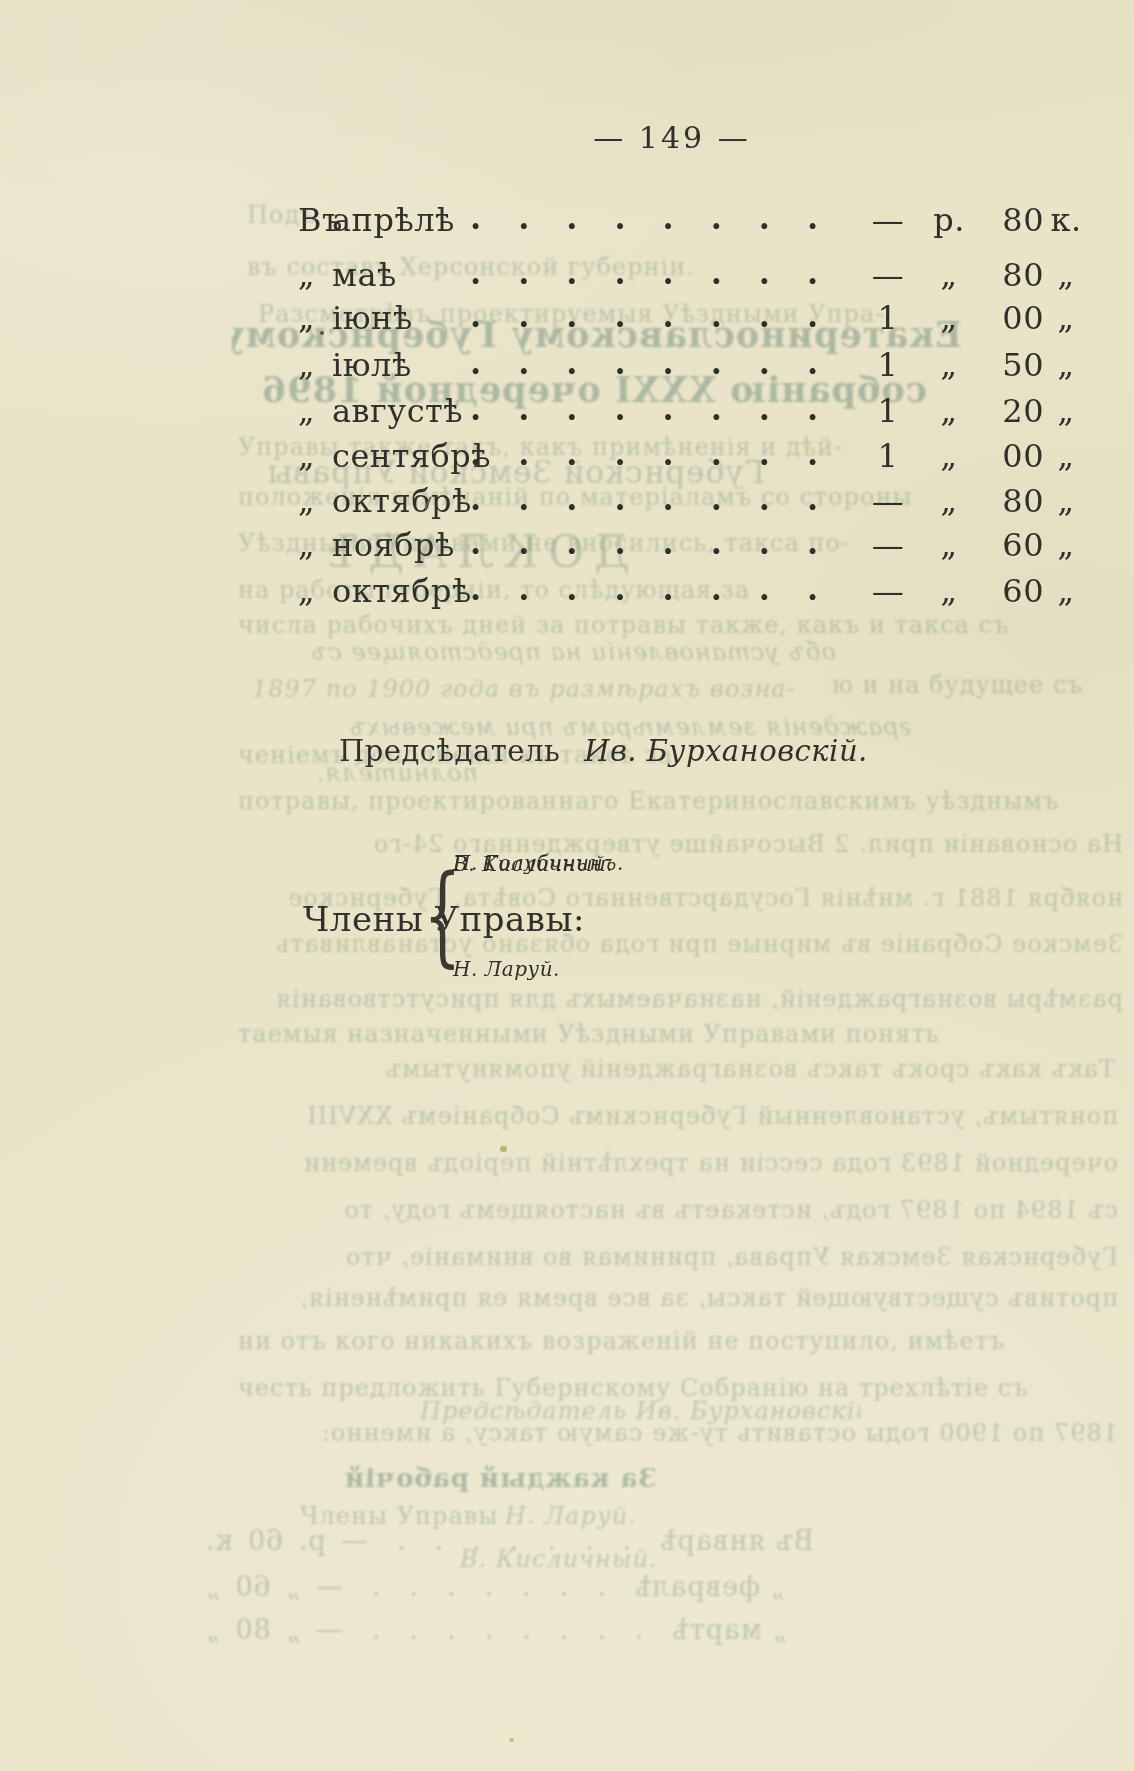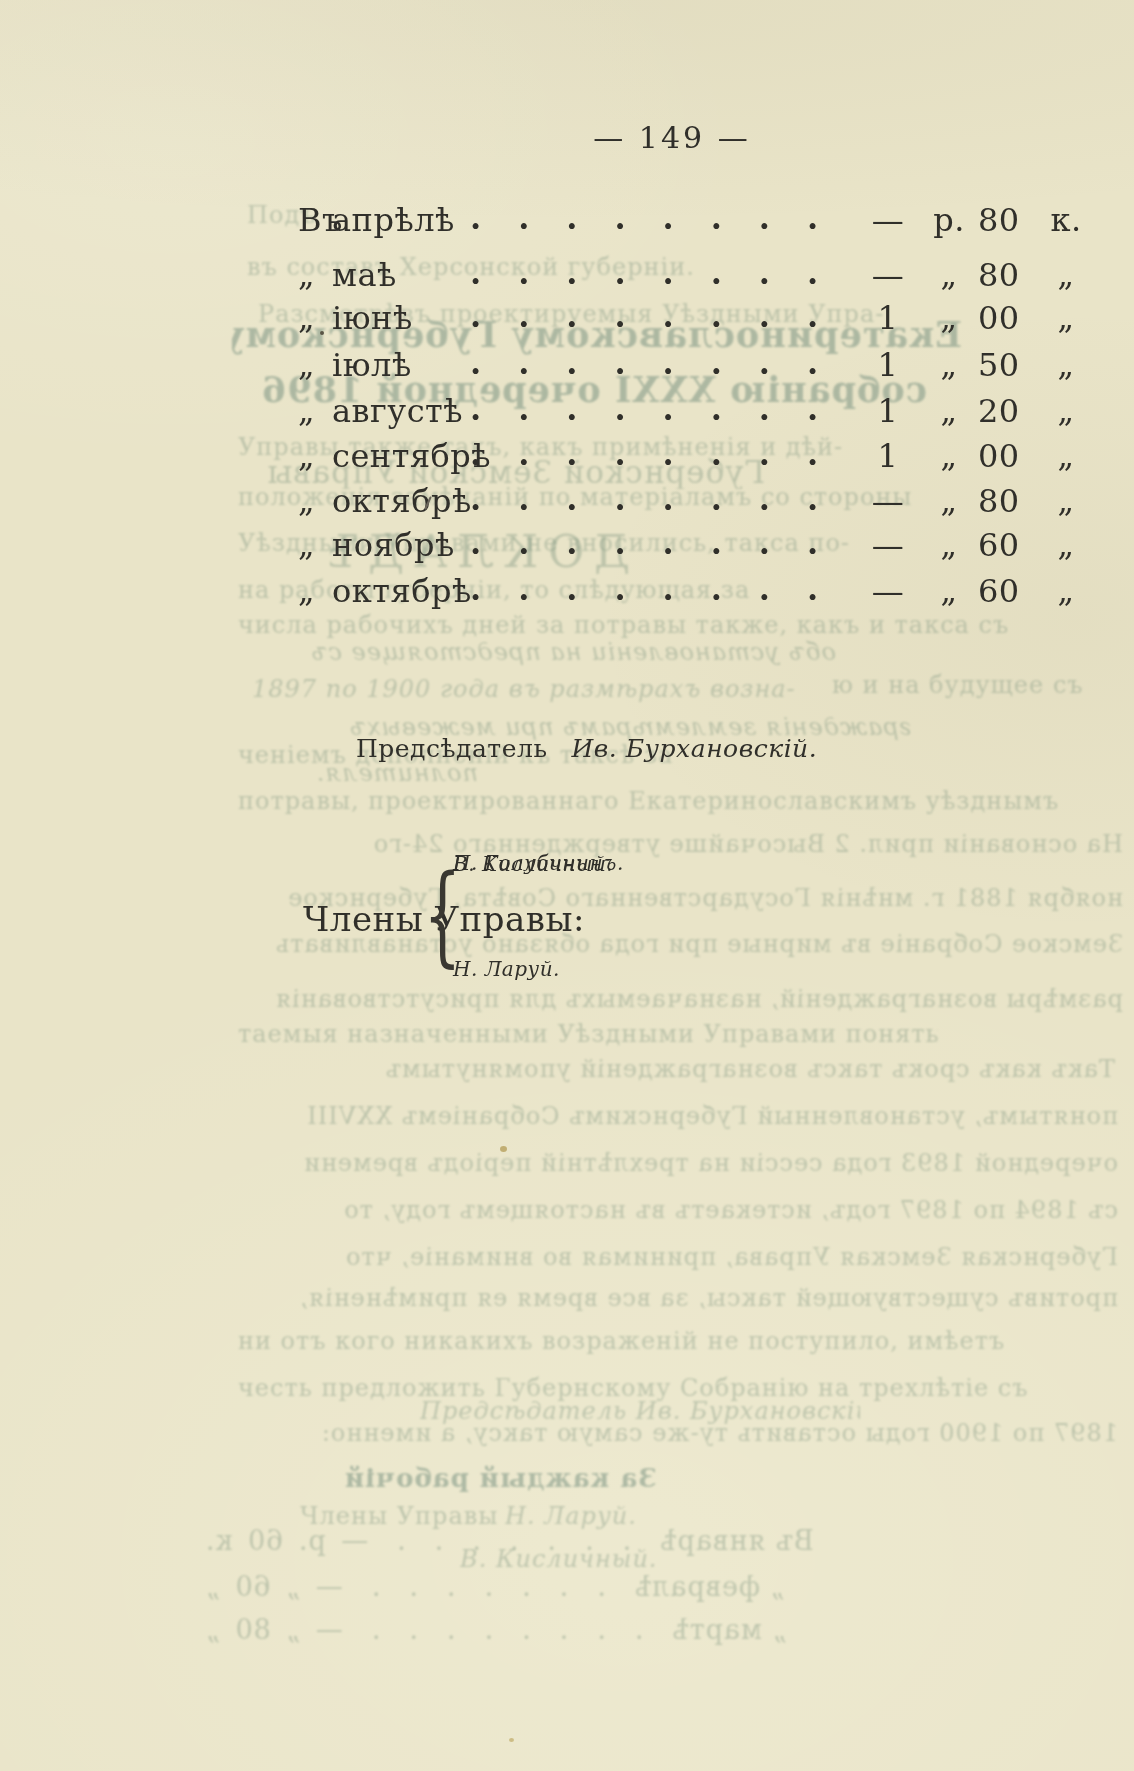--- a/index.html
+++ b/index.html
@@ -51,24 +51,24 @@
   }
   .pfx{width:34px;flex:none;}
   .mon{width:138px;flex:none;}
   .dots{
     flex:1;overflow:hidden;white-space:nowrap;
     letter-spacing:37px;font-weight:bold;
     transform:translateY(-2px);
   }
   .rub{width:64px;flex:none;text-align:center;}
   .runit{width:58px;flex:none;text-align:center;}
-  .kop{width:66px;flex:none;text-align:left;}
+  .kop{width:66px;flex:none;text-align:right;}
   .kunit{width:44px;flex:none;text-align:center;}
   .attest{position:absolute;left:285px;top:652px;font-size:28px;letter-spacing:.5px;}
-  .chairline{position:absolute;left:356px;top:734px;font-size:25px;letter-spacing:.5px;}
+  .chairline{position:absolute;left:339px;top:734px;font-size:29px;letter-spacing:.5px;}
   .chairline .nm{font-style:italic;margin-left:24px;}
   .members-label{position:absolute;left:303px;top:899px;font-size:34px;letter-spacing:.5px;}
   .brace{
     position:absolute;left:408px;top:844px;
     font-size:108px;line-height:142px;height:142px;
     transform:scaleX(.55);color:#3a3831;font-family:"DejaVu Serif",serif;
   }
   .mname{position:absolute;left:453px;font-style:italic;font-size:20px;letter-spacing:.5px;}
   .speck{position:absolute;border-radius:50%;pointer-events:none;}
 </style>

